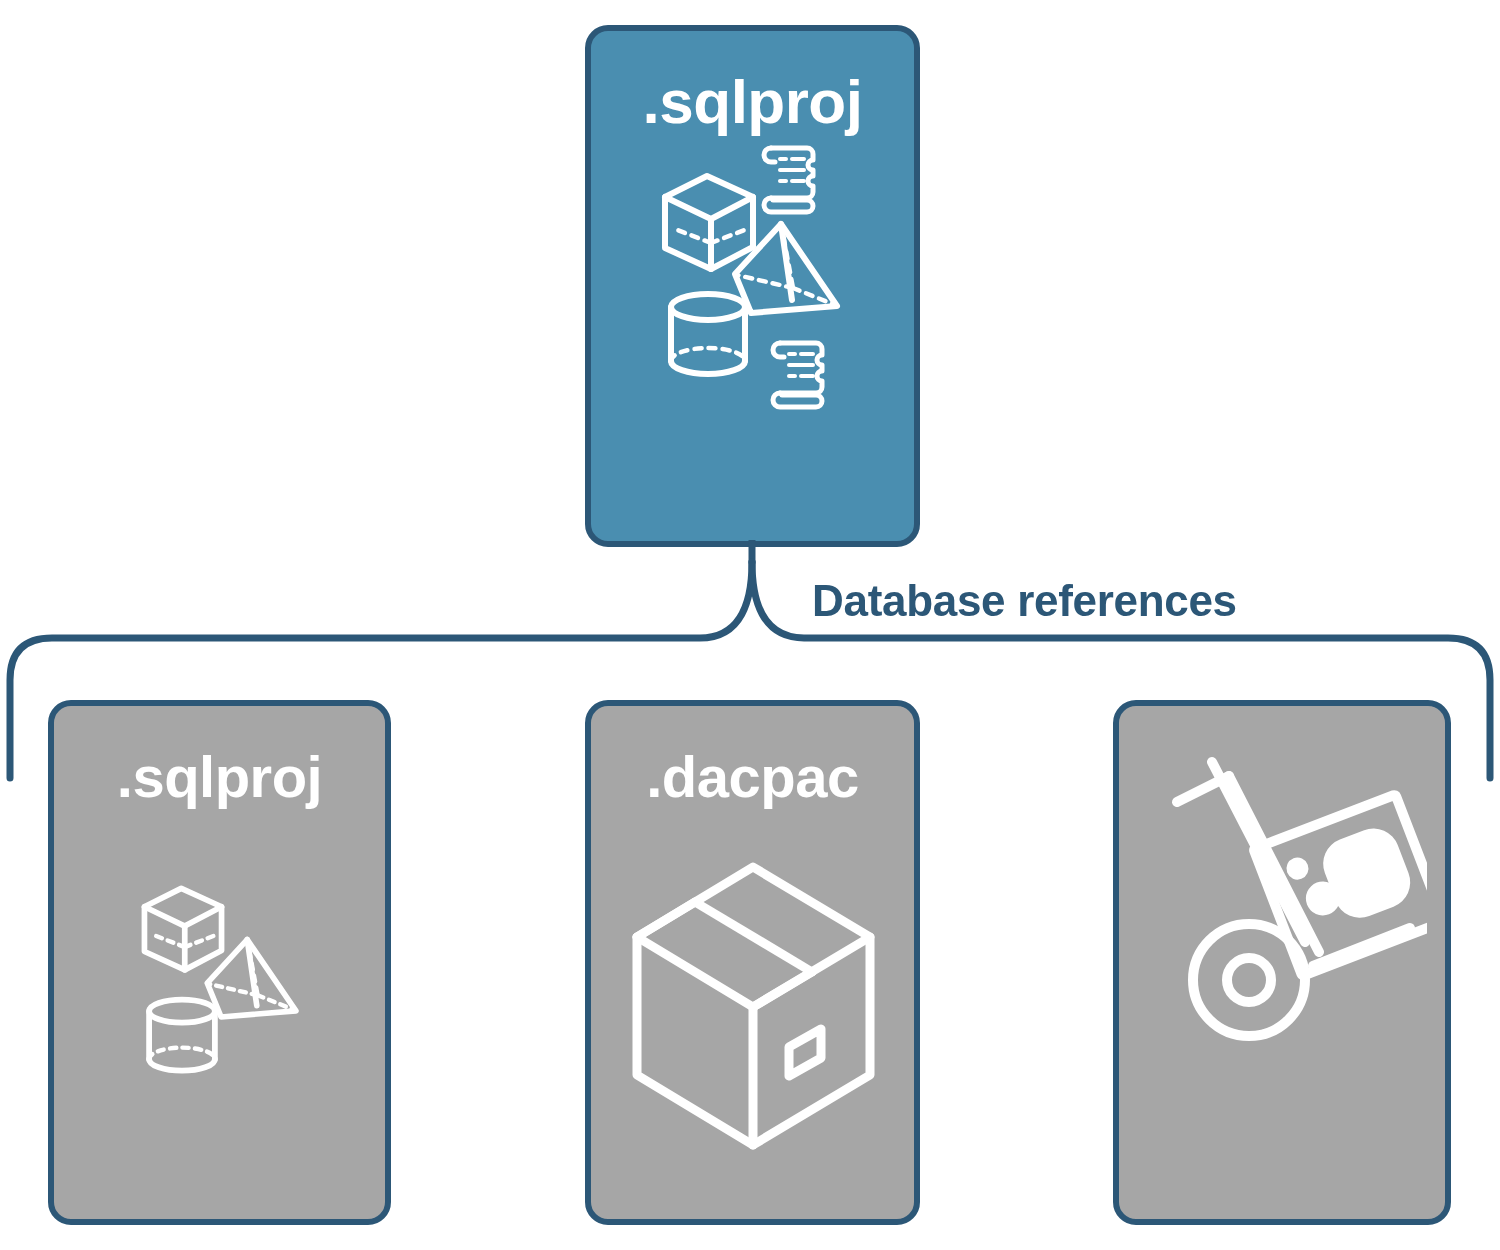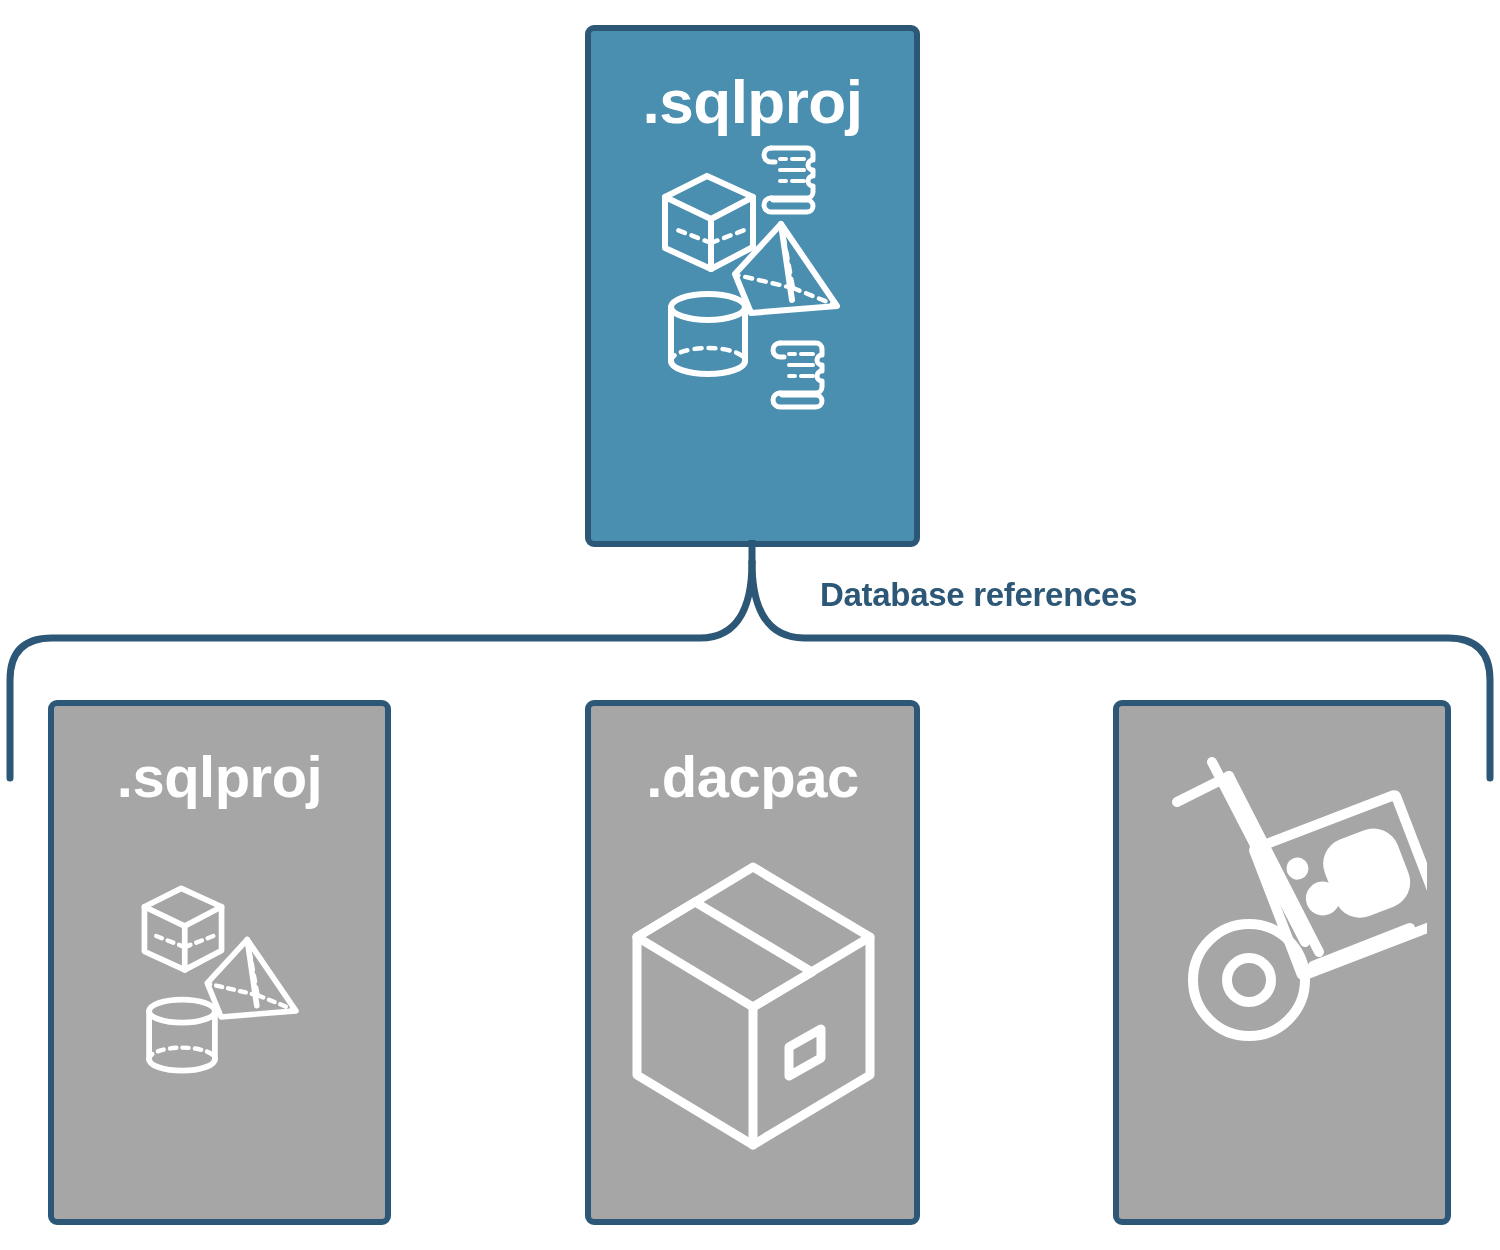--- a/index.html
+++ b/index.html
@@ -15,21 +15,21 @@
     width: 1500px;
     height: 1250px;
     background: #ffffff;
     overflow: hidden;
   }
 
   
   .card {
     position: absolute;
     box-sizing: border-box;
-    border-radius: 9px;
+    border-radius: 23px;
     border: 6px solid #2C5777;
     display: flex;
     flex-direction: column;
     align-items: center;
   }
   .card.primary {
     background: #4A8EB0;
   }
   .card.secondary {
     background: #A6A6A6;
@@ -92,27 +92,26 @@
     width: 1500px;
     height: 720px;
     pointer-events: none;
   }
 
   
   #brace-label {
     position: absolute;
     left: 812px;
     top: 576px;
-    font-size: 33px;
+    font-size: 44px;
     font-weight: bold;
     color: #2C5777;
     white-space: nowrap;
     letter-spacing: -0.3px;
     user-select: none;
-    margin-left: 8px;
   }
 
   .icon-svg { position: absolute; }
 </style>
 </head>
 <body>
 
 <div id="canvas">
 
   <div class="card primary" id="card-root">

